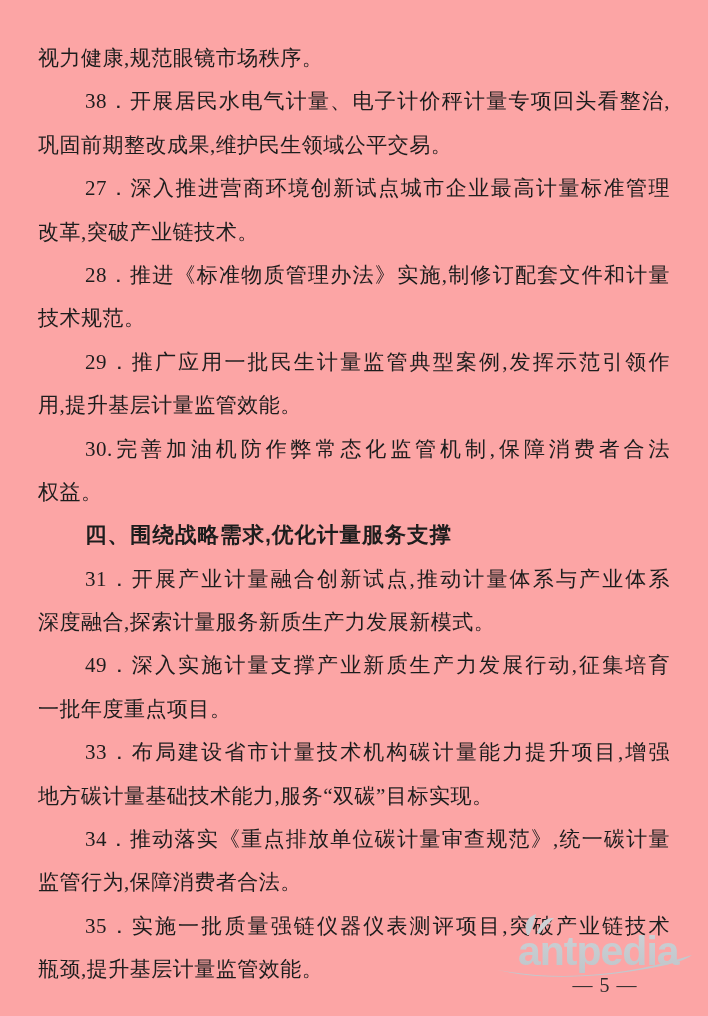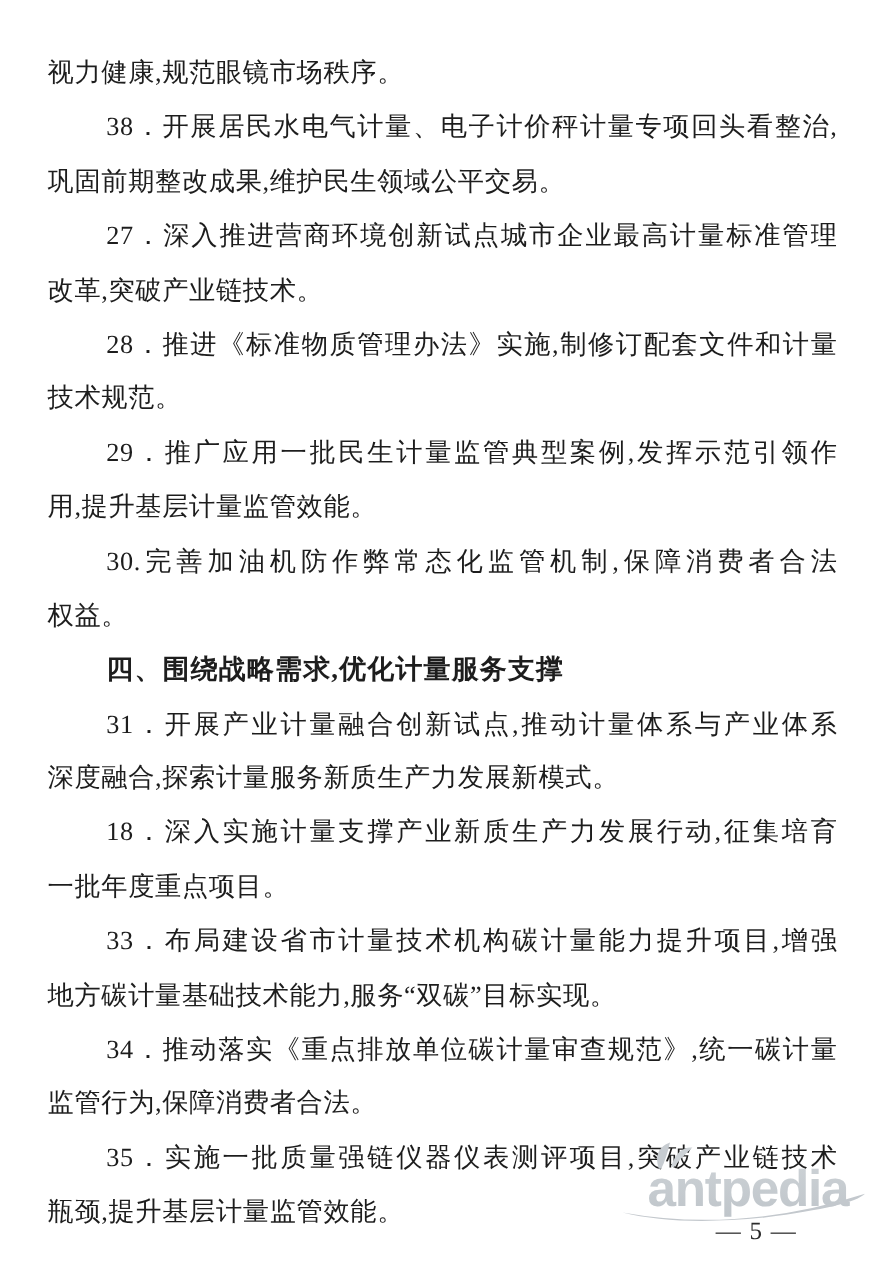--- a/index.html
+++ b/index.html
@@ -1,20 +1,20 @@
 <!DOCTYPE html>
 <html><head>
 <meta charset="utf-8">
 <style>
   html,body{margin:0;padding:0;background:#9a9a9a;}
   .page{
     position:relative;
     width:708px;height:1016px;
     margin:0 auto;
-    background:#ffffff;
+    background:#fca5a5;
     color:#1d1d1d;
     font-family:"Liberation Serif","DejaVu Serif",serif;
     overflow:hidden;
   }
   .doc-body{
     position:absolute;
     left:38px;top:37px;width:632px;
   }
   .line{
     height:43.4px;
@@ -26,21 +26,21 @@
   .line.item{
     text-indent:47px;
     text-align:justify;
     text-align-last:justify;
   }
   .line.plain{
     text-align:left;
   }
   .line.heading{
     text-indent:47px;
-    font-family:Liberation Serif, serif;
+    font-family:Liberation Sans, sans-serif;
     font-weight:700;
     font-size:21.5px;
     letter-spacing:1px;
   }
   .watermark{
     position:absolute;
     left:492px;top:911px;
     width:215px;height:74px;
     pointer-events:none;
   }
@@ -75,21 +75,21 @@
       <div class="line plain">改革,突破产业链技术。</div>
       <div class="line item">28．推进《标准物质管理办法》实施,制修订配套文件和计量</div>
       <div class="line plain">技术规范。</div>
       <div class="line item">29．推广应用一批民生计量监管典型案例,发挥示范引领作</div>
       <div class="line plain">用,提升基层计量监管效能。</div>
       <div class="line item">30.完善加油机防作弊常态化监管机制,保障消费者合法</div>
       <div class="line plain">权益。</div>
       <div class="line heading">四、围绕战略需求,优化计量服务支撑</div>
       <div class="line item">31．开展产业计量融合创新试点,推动计量体系与产业体系</div>
       <div class="line plain">深度融合,探索计量服务新质生产力发展新模式。</div>
-      <div class="line item">18．深入实施计量支撑产业新质生产力发展行动,征集培育</div>
+      <div class="line item">49．深入实施计量支撑产业新质生产力发展行动,征集培育</div>
       <div class="line plain">一批年度重点项目。</div>
       <div class="line item">33．布局建设省市计量技术机构碳计量能力提升项目,增强</div>
       <div class="line plain">地方碳计量基础技术能力,服务“双碳”目标实现。</div>
       <div class="line item">34．推动落实《重点排放单位碳计量审查规范》,统一碳计量</div>
       <div class="line plain">监管行为,保障消费者合法。</div>
       <div class="line item">35．实施一批质量强链仪器仪表测评项目,突破产业链技术</div>
       <div class="line plain">瓶颈,提升基层计量监管效能。</div>
     </div>
 
   <div class="watermark">

